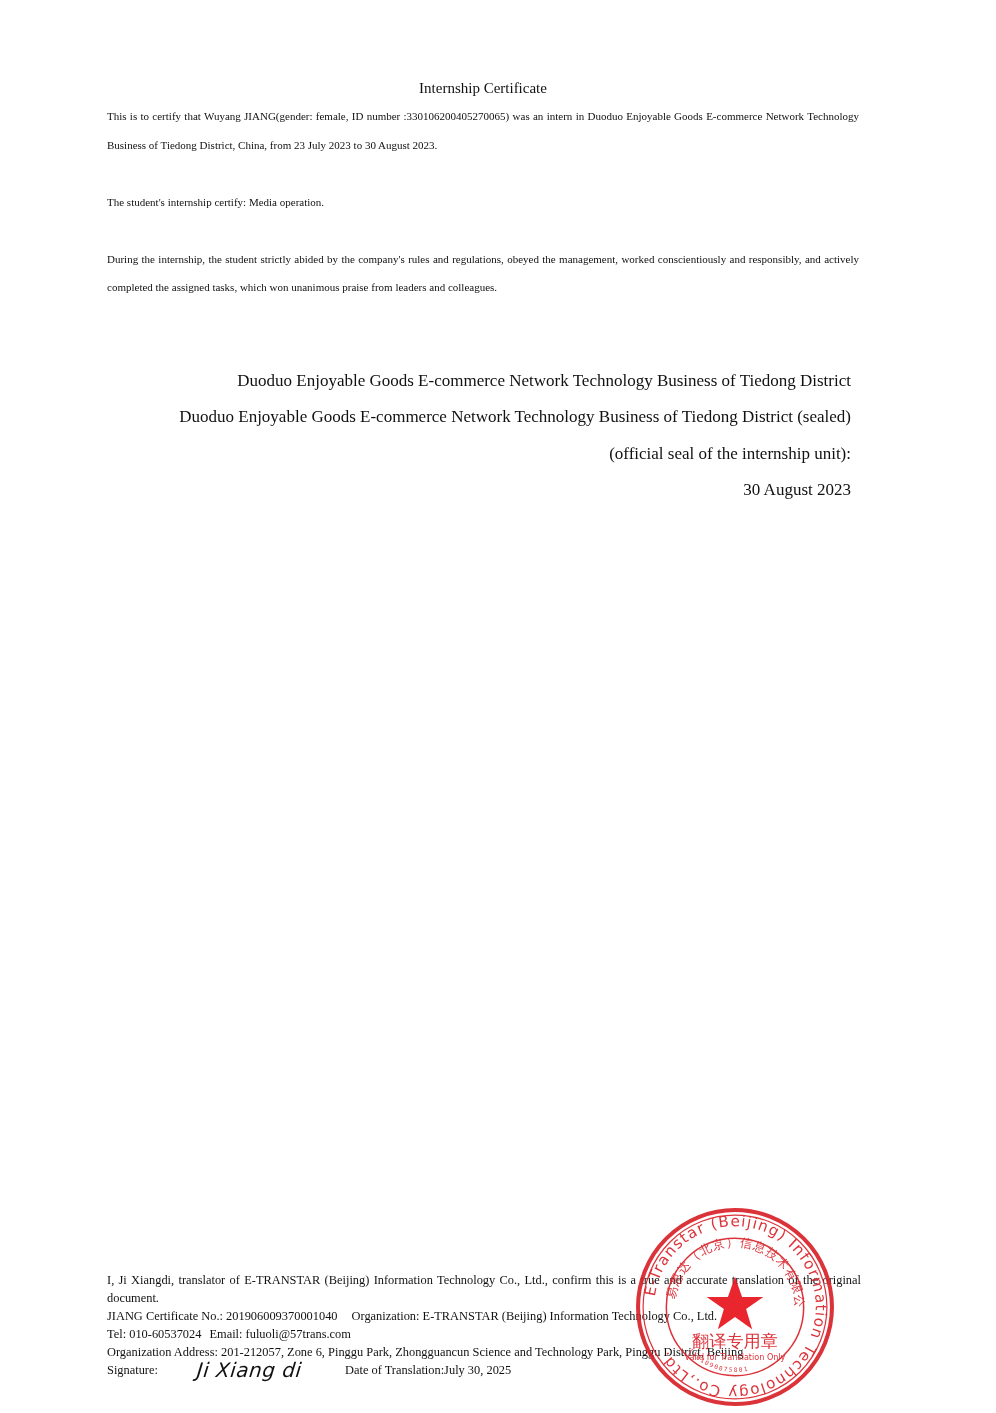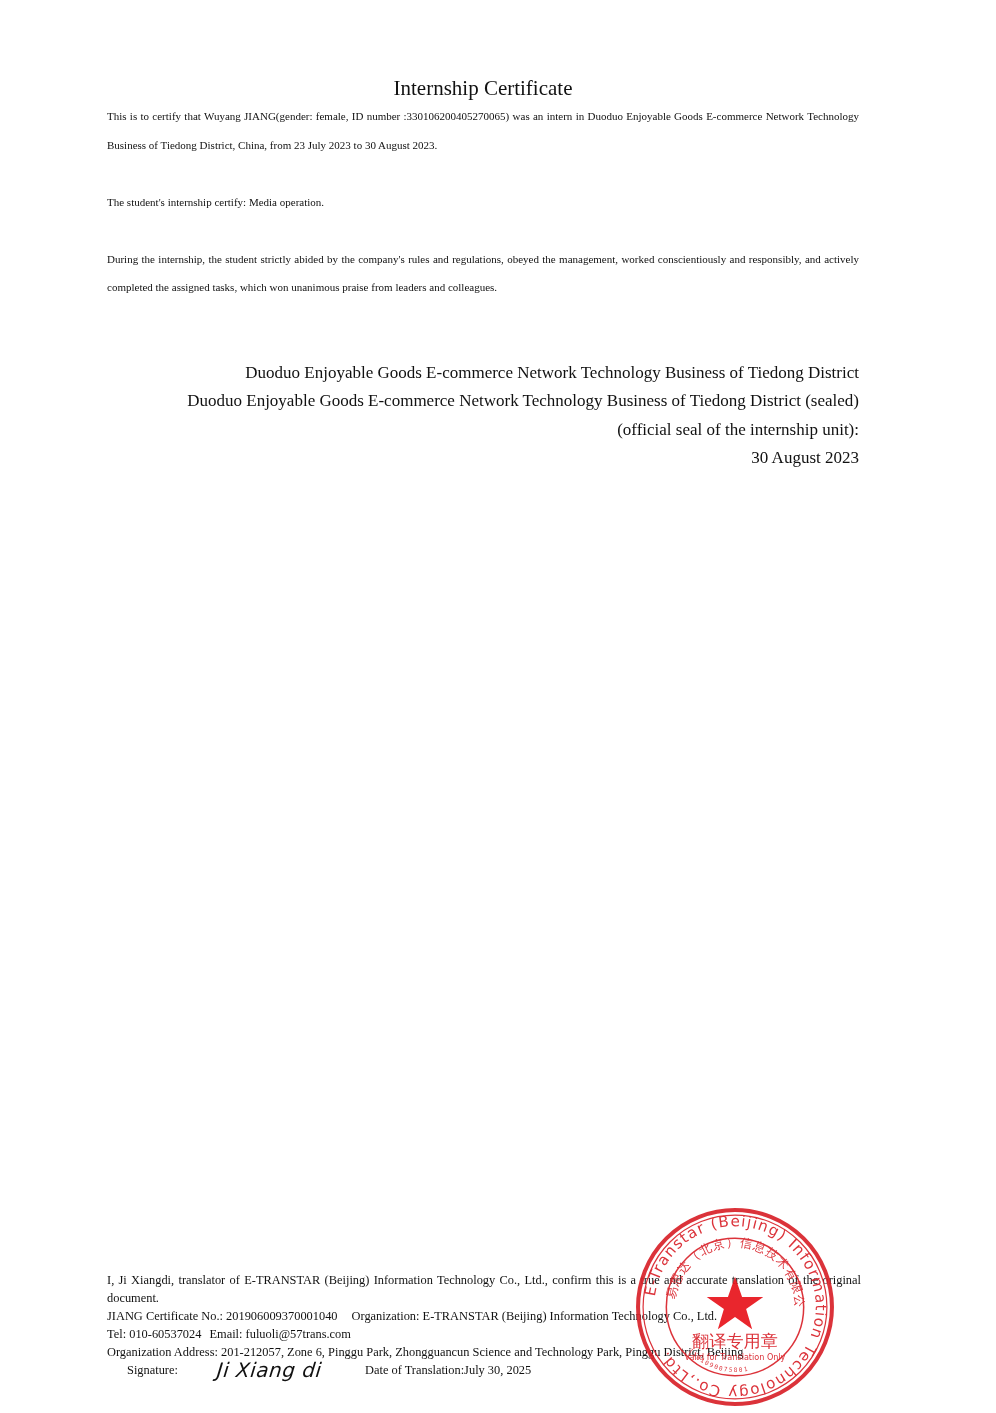--- a/index.html
+++ b/index.html
@@ -16,56 +16,55 @@
       color: #111111;
     }
     .page {
       position: absolute;
       left: 107px;
       top: 74px;
       width: 752px;
     }
     .title {
       text-align: center;
-      font-size: 21px;
+      font-size: 15px;
       line-height: 28px;
       margin: 0;
     }
     .para {
       font-size: 11px;
       line-height: 28.5px;
       text-align: justify;
       text-align-last: left;
       margin: 0;
     }
     .gap { height: 28.5px; }
     .right {
       text-align: right;
       font-size: 17px;
       line-height: 28.5px;
-      margin: 0;
+      margin: 8px;
     }
     .sig-org-1 { text-align: right; }
     .footer {
       position: absolute;
       left: 107px;
       top: 1271px;
       width: 754px;
       font-size: 12.4px;
       line-height: 18px;
       color: #111111;
     }
     .footer p { margin: 0; white-space: nowrap; }
     .footer .cert-line { text-align: justify; text-align-last: justify; white-space: normal; }
     .footer .sp { display: inline-block; width: 14px; }
     .footer .sp2 { display: inline-block; width: 8px; }
     .signature-row {
       display: flex;
       align-items: flex-end;
-      margin-left: 20px;
     }
     .signature-label { width: 90px; }
     .signature-hand {
       font-family: "DejaVu Sans", sans-serif;
       font-size: 20px;
       font-style: italic;
       font-weight: 300;
       letter-spacing: 0.5px;
       width: 148px;
       transform: skewX(-6deg);

